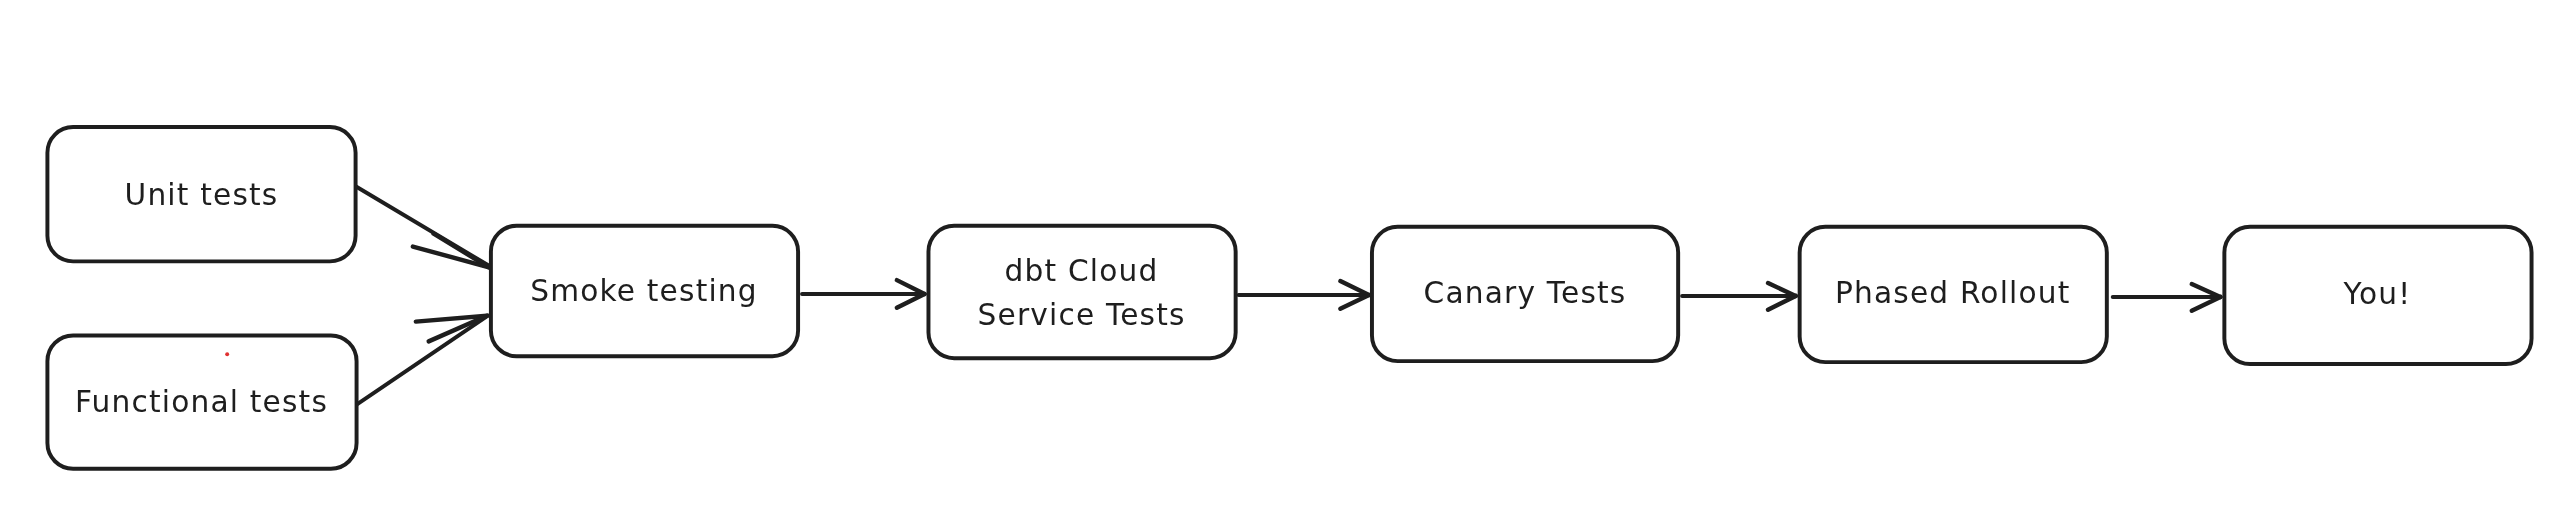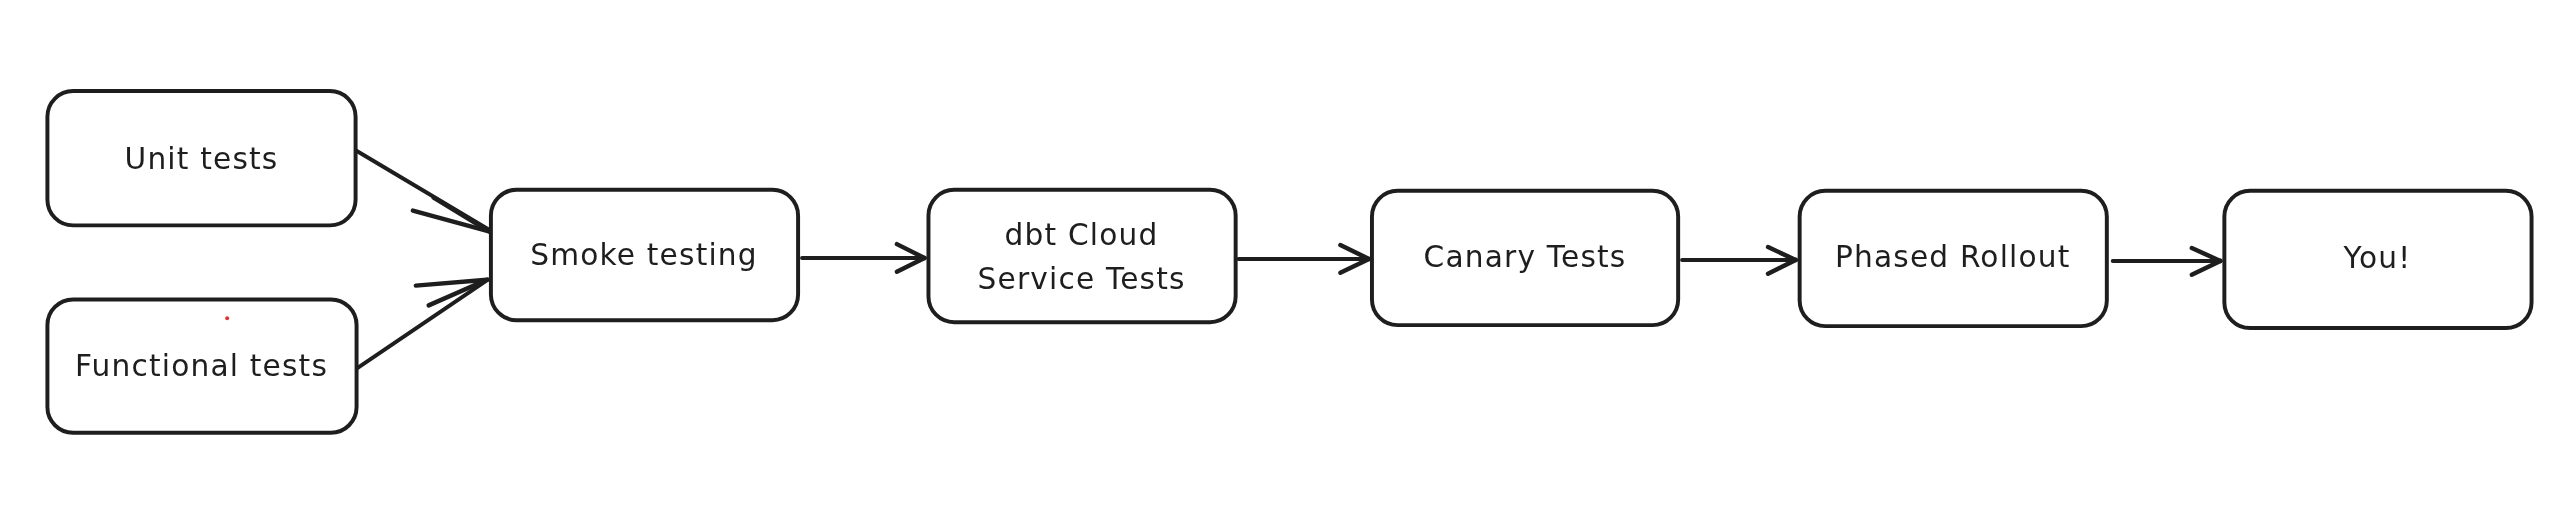--- a/index.html
+++ b/index.html
@@ -7,20 +7,21 @@
     padding: 0;
     background: #ffffff;
   }
   #canvas {
     position: relative;
     width: 2576px;
     height: 448px;
     background: #ffffff;
     overflow: hidden;
     font-family: "DejaVu Sans", sans-serif;
+    margin-top: 36px;
   }
   #diagram-svg {
     position: absolute;
     top: 0;
     left: 0;
     width: 2576px;
     height: 510px;
   }
   .node-shape {
     fill: #ffffff;

